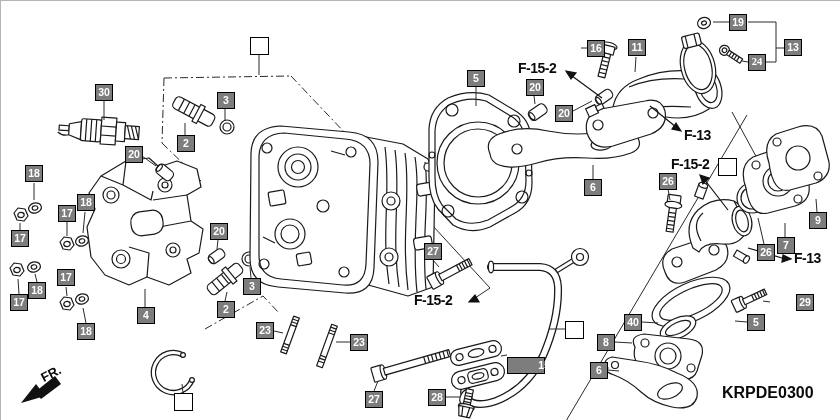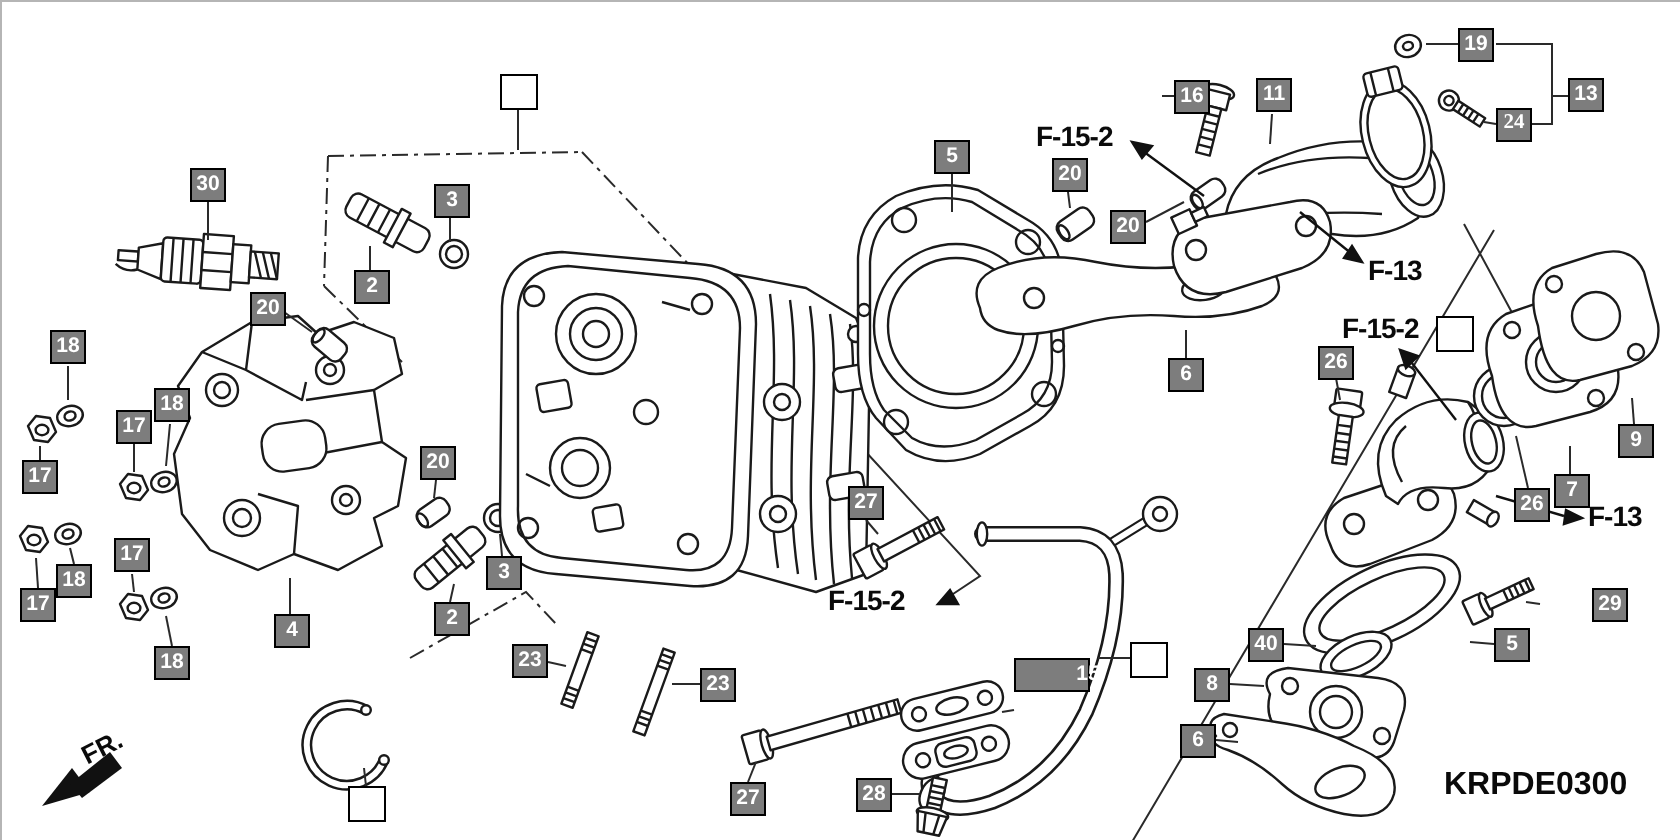--- a/index.html
+++ b/index.html
@@ -430,21 +430,21 @@
       <div class="callout" style="left: 76px; top: 322px;">18</div>
       <div class="callout" style="left: 136px; top: 306px;">4</div>
       <div class="callout" style="left: 209px; top: 222px;">20</div>
       <div class="callout" style="left: 242px; top: 277px;">3</div>
       <div class="callout" style="left: 216px; top: 300px;">2</div>
       <div class="callout" style="left: 255px; top: 321px;">23</div>
       <div class="callout" style="left: 349px; top: 333px;">23</div>
       <div class="callout" style="left: 423px; top: 242px;">27</div>
       <div class="callout" style="left: 364px; top: 390px;">27</div>
       <div class="callout" style="left: 427px; top: 388px;">28</div>
-      <div class="callout" style="left: 506px; top: 328px; padding-left: 36px;">15</div>
+      <div class="callout" style="left: 506px; top: 356px; padding-left: 36px;">15</div>
       <div class="callout" style="left: 466px; top: 69px;">5</div>
       <div class="callout" style="left: 525px; top: 78px;">20</div>
       <div class="callout" style="left: 554px; top: 104px;">20</div>
       <div class="callout" style="left: 562px; top: 39px; margin-left: 24px;">16</div>
       <div class="callout" style="left: 627px; top: 38px;">11</div>
       <div class="callout" style="left: 728px; top: 13px; text-align: center;">19</div>
       <div class="callout" style="left: 747px; top: 53px; font-family: Liberation Serif, serif;">24</div>
       <div class="callout" style="left: 783px; top: 38px;">13</div>
       <div class="callout" style="left: 583px; top: 178px;">6</div>
       <div class="callout" style="left: 658px; top: 172px;">26</div>

